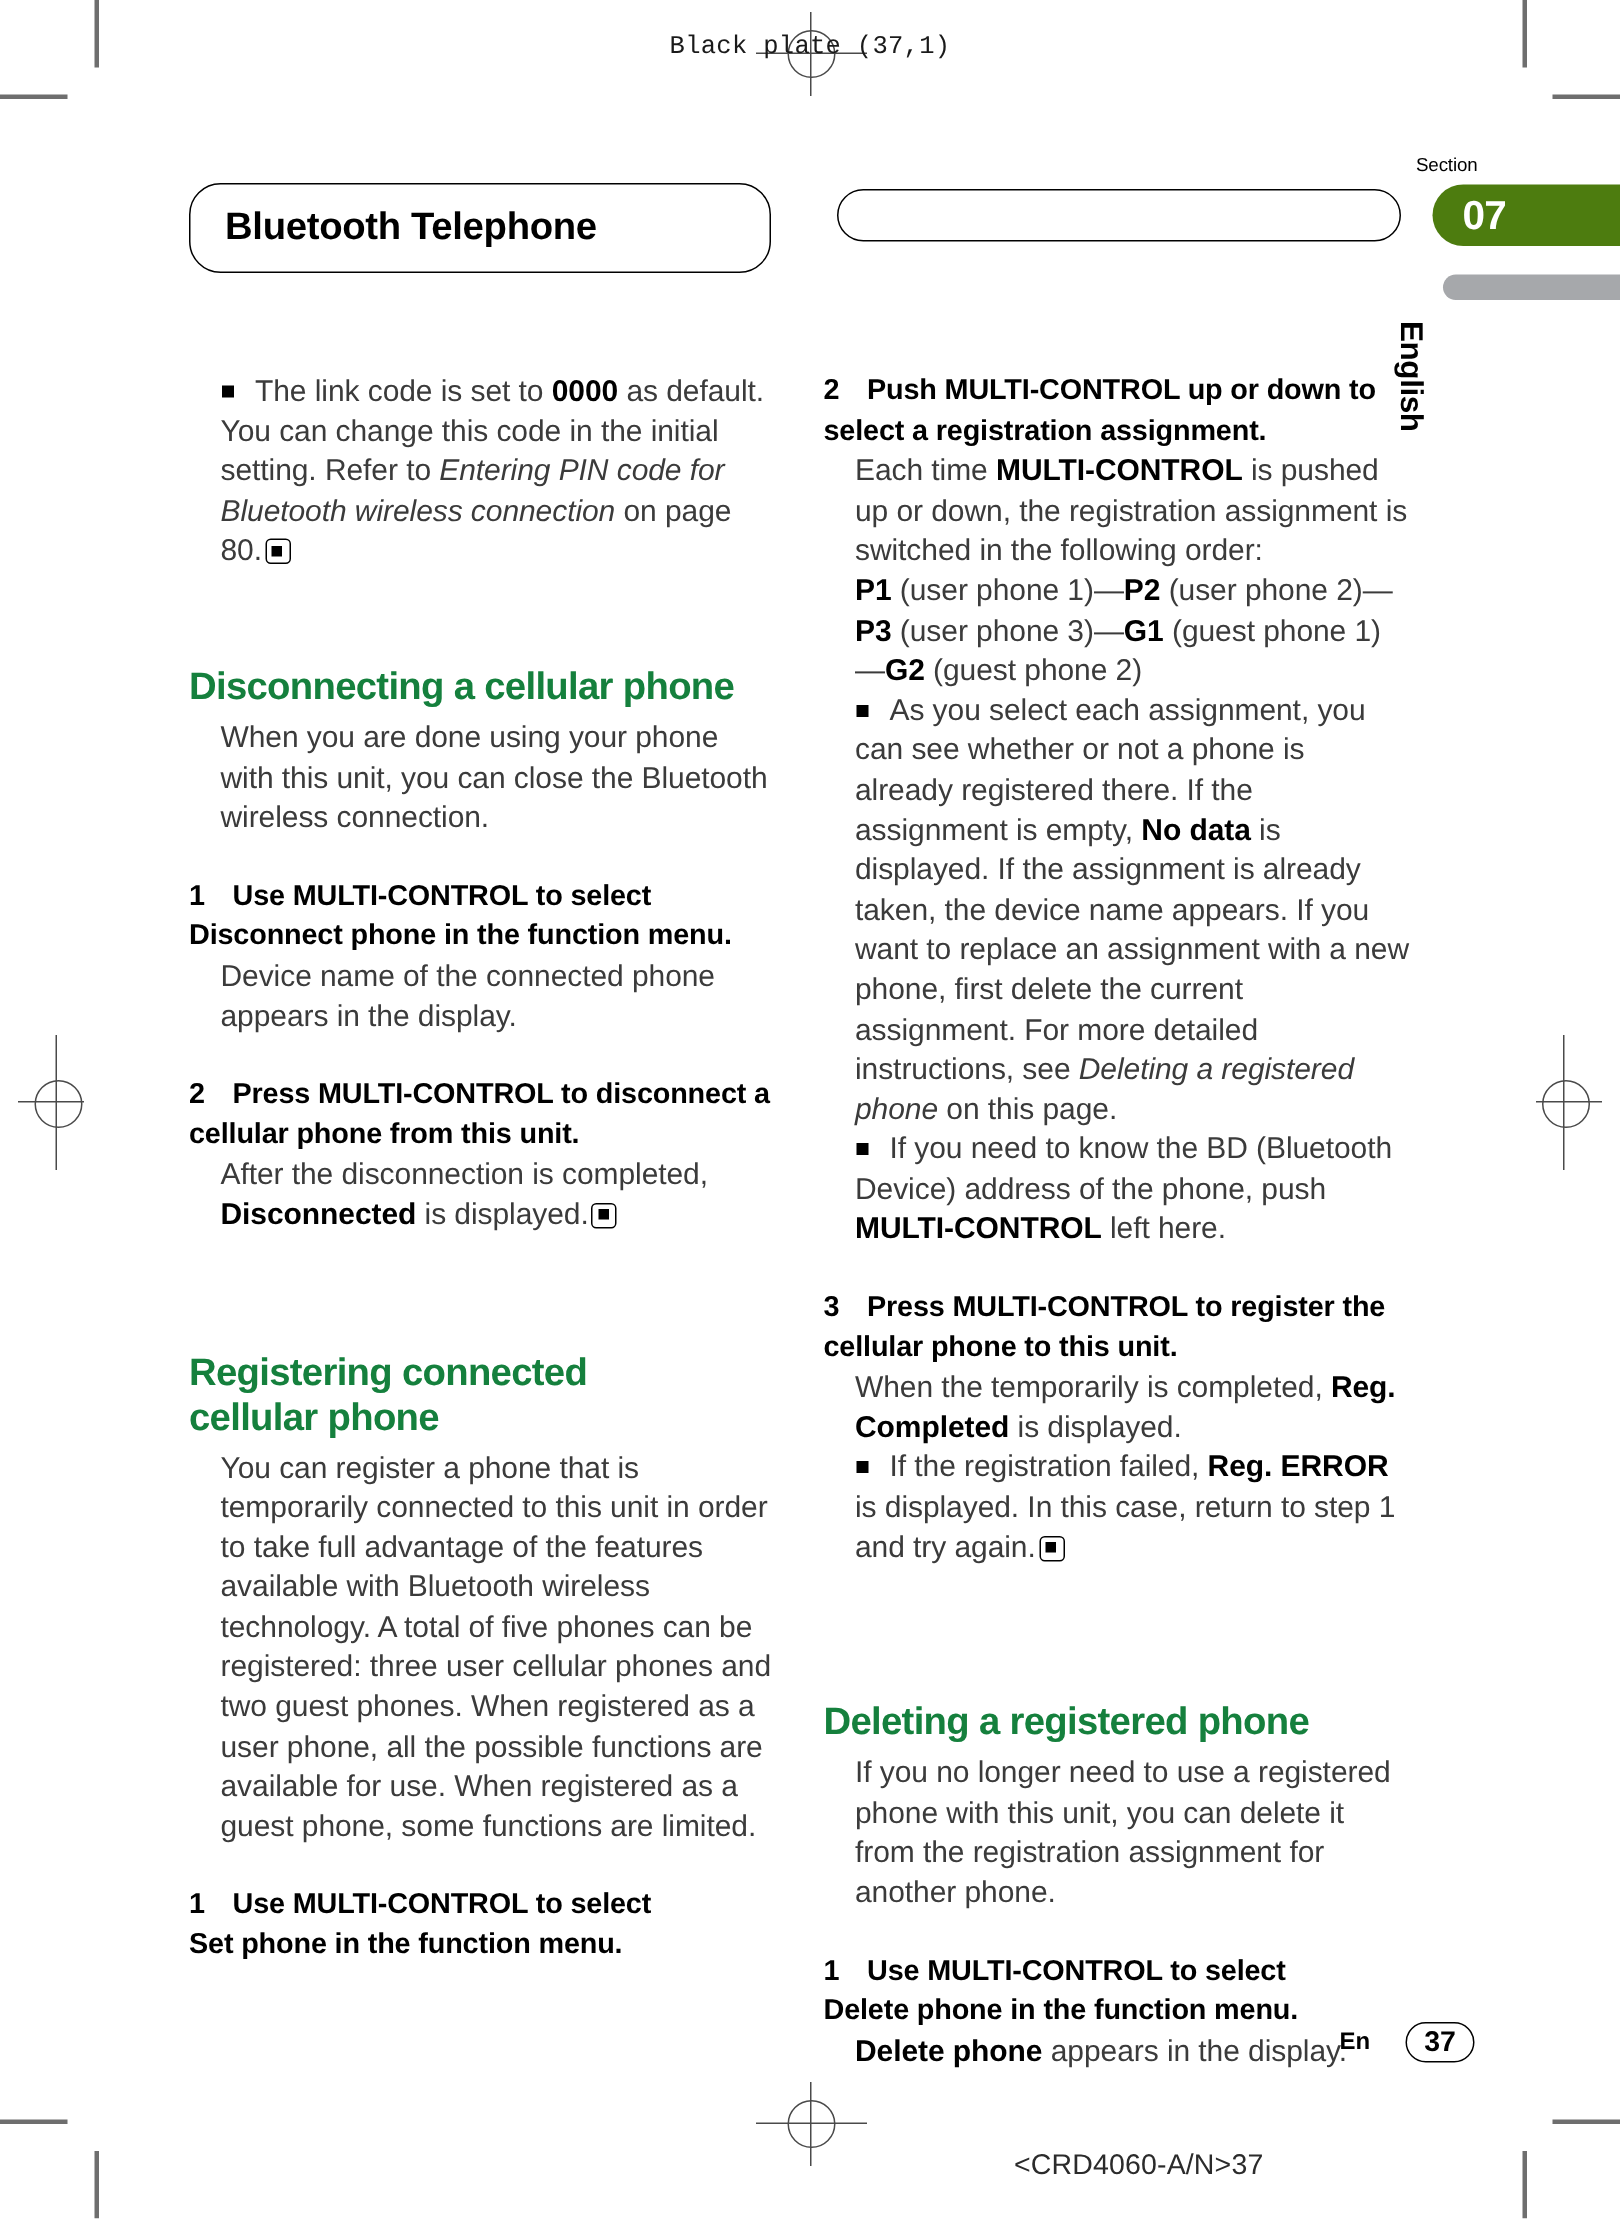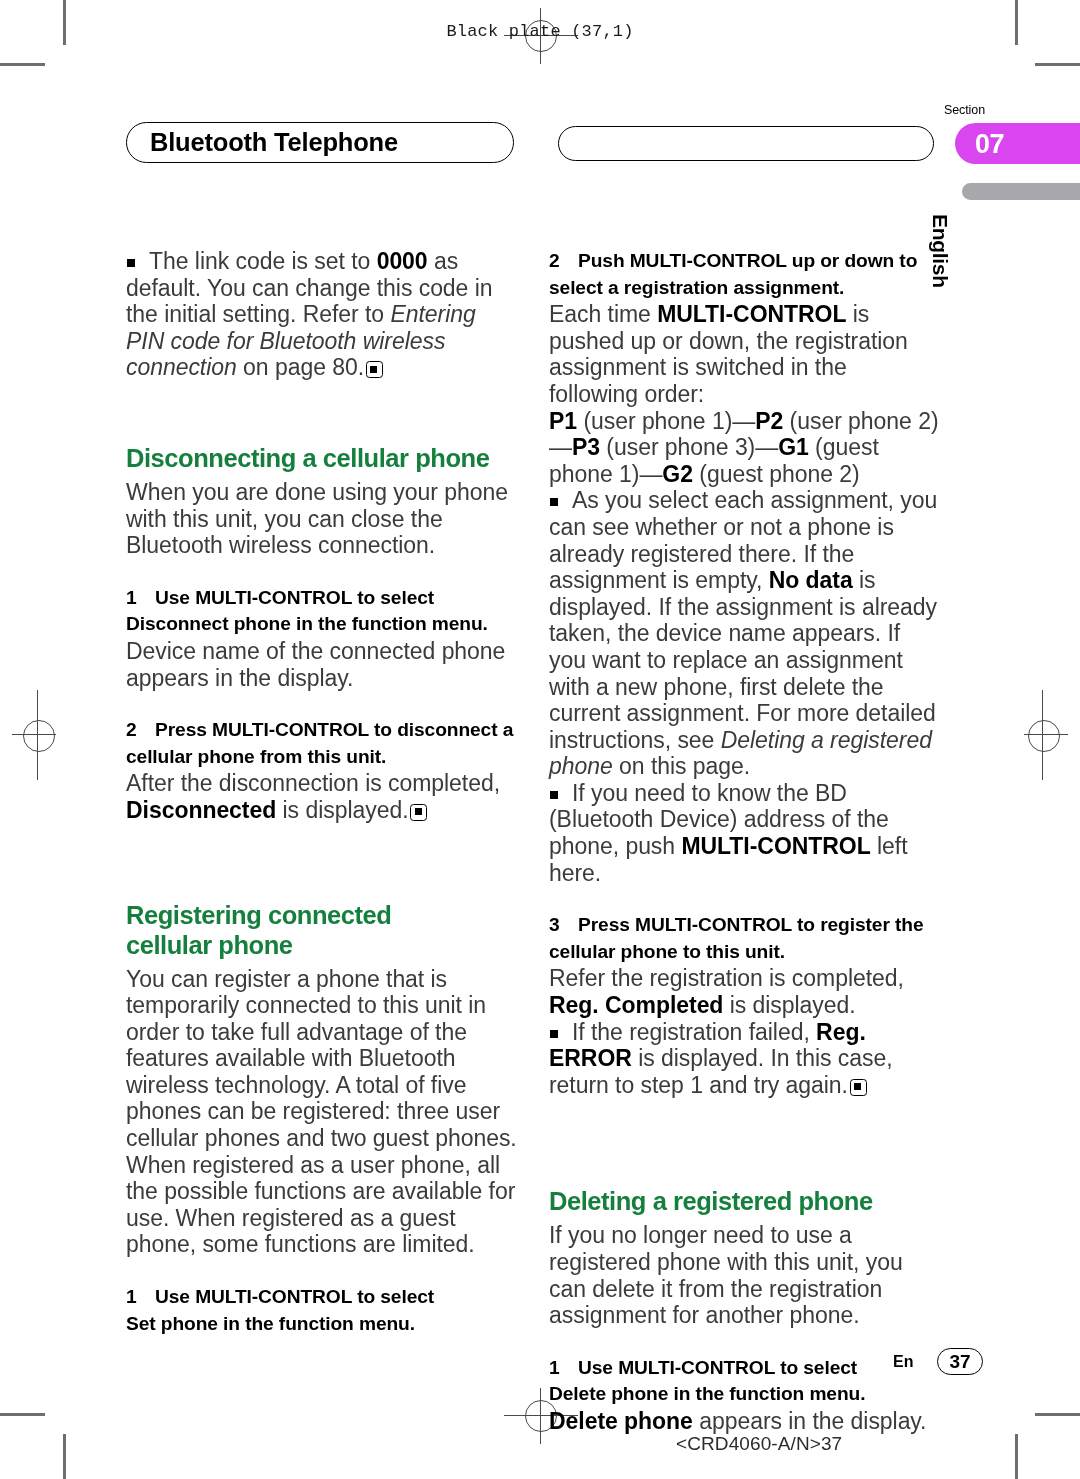--- a/index.html
+++ b/index.html
@@ -47,21 +47,21 @@
     width: 1080px;
     height: 1479px;
   }
 
   
   .chapter-pill {
     position: absolute;
     left: 126px;
     top: 122px;
     width: 388px;
-    height: 41px;
+    height: 60px;
     border: 1.6px solid #000;
     border-radius: 21px;
     box-sizing: border-box;
     display: flex;
     align-items: center;
   }
   .chapter-pill-label {
     font-size: 25.5px;
     font-weight: bold;
     letter-spacing: -0.2px;
@@ -86,21 +86,21 @@
     font-size: 12.5px;
     font-weight: normal;
     letter-spacing: -0.1px;
   }
   .section-tab {
     position: absolute;
     left: 955px;
     top: 123px;
     width: 125px;
     height: 41px;
-    background: #d946ef;
+    background: #4d7c0f;
     border-top-left-radius: 21px;
     border-bottom-left-radius: 21px;
   }
   .section-tab-num {
     position: absolute;
     left: 20px;
     top: 50%;
     transform: translateY(-50%);
     color: #fff;
     font-size: 27px;
@@ -134,24 +134,25 @@
   
   .col {
     position: absolute;
     top: 248px;
     width: 391px;
   }
   .col-left  { left: 126px; }
   .col-right { left: 549px; }
 
   .body-text {
-    font-size: 23px;
+    font-size: 20px;
     line-height: 26.6px;
     color: #3b3b3b;
     letter-spacing: -0.05px;
+    margin-left: 21px;
   }
   .body-text b, .body-text strong { color: #000; font-weight: bold; }
   .body-text i, .body-text em { font-style: italic; }
 
   h2.sec-head {
     font-size: 25.5px;
     font-weight: bold;
     color: #15803d;
     margin: 0;
     line-height: 30px;
@@ -358,21 +359,21 @@
       <span class="bullet-sq"></span><span>If you need to know the BD (Bluetooth Device) address of the phone, push </span><b>MULTI-CONTROL</b><span> left here.</span>
     </p>
 
     <div class="gap-m"></div>
 
     <div class="step-head">
       <span class="step-num">3</span><span>Press MULTI-CONTROL to register the</span><br>
       <span>cellular phone to this unit.</span>
     </div>
     <p class="body-text">
-      <span>Refer the registration is completed, </span><b>Reg. Completed</b><span> is displayed.</span>
+      <span>When the temporarily is completed, </span><b>Reg. Completed</b><span> is displayed.</span>
     </p>
     <p class="body-text bullet-para">
       <span class="bullet-sq"></span><span>If the registration failed, </span><b>Reg. ERROR</b><span> is displayed. In this case, return to step 1 and try again.</span><span class="endmark"></span>
     </p>
 
     <div class="gap-xl"></div>
     <div class="gap-m"></div>
 
     <h2 class="sec-head">Deleting a registered phone</h2>
     <div class="gap-xs"></div>

